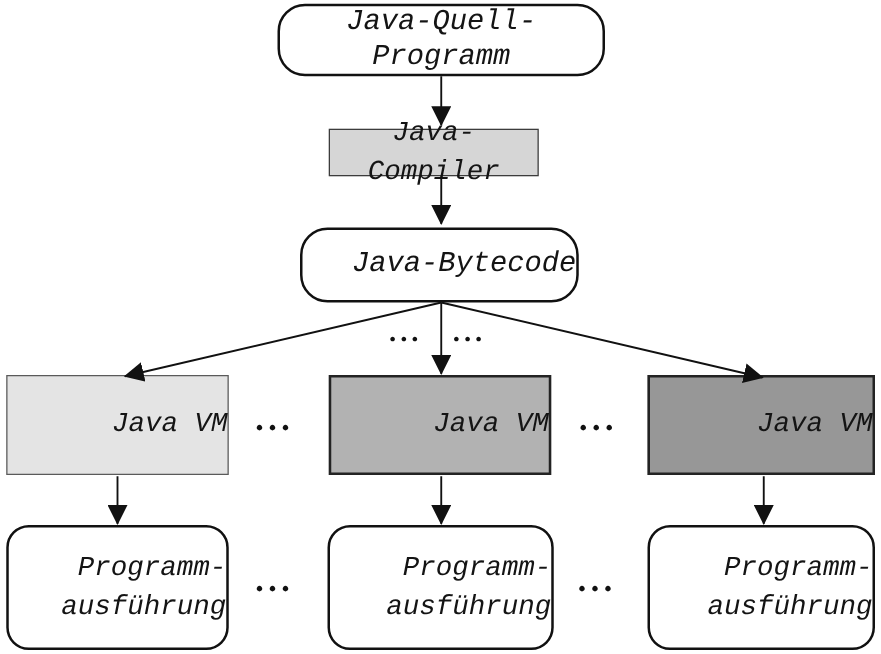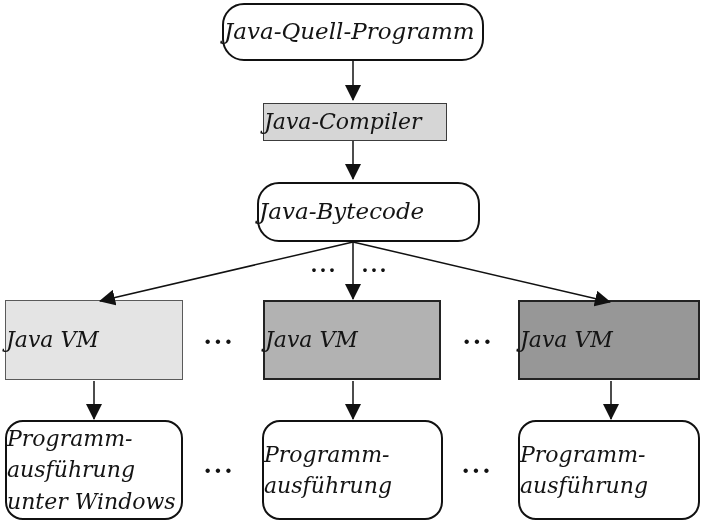--- a/index.html
+++ b/index.html
@@ -14,26 +14,27 @@
     background: #ffffff;
     font-family: "DejaVu Serif", "Liberation Serif", serif;
     font-style: italic;
     color: #141414;
     overflow: hidden;
   }
   .node {
     position: absolute;
     display: flex;
     flex-direction: column;
-    align-items: flex-start;
+    align-items: flex-end;
     justify-content: center;
     text-align: center;
     background: #ffffff;
     box-sizing: border-box;
     z-index: 1;
+    font-family: Liberation Mono, monospace;
   }
   .rounded {
     border: 2px solid #111111;
     border-radius: 22px;
   }
   .rect {
     border: 1.5px solid #3c3c3c;
     border-radius: 0;
   }
   .rect-bold {
@@ -63,44 +64,43 @@
 </style>
 </head>
 <body>
 
 <div class="canvas">
 
   <div class="node rounded lbl-lg" style="left:222px; top:3px; width:262px; height:58px;">
     <span>Java-Quell-Programm</span>
   </div>
 
-  <div class="node rect lbl-md" style="left: 263px; top: 103px; width: 184px; height: 38px; background-color: rgb(214, 214, 214);">
+  <div class="node rect lbl-md" style="left: 263px; top: 103px; width: 168px; height: 38px; background-color: rgb(214, 214, 214);">
     <span>Java-Compiler</span>
   </div>
 
-  <div class="node rounded lbl-lg" style="left:240px; top:182px; width:223px; height:60px;margin-left:17px;">
+  <div class="node rounded lbl-lg" style="left:240px; top:182px; width:223px; height:60px;">
     <span>Java-Bytecode</span>
   </div>
 
   <div class="node rect lbl-md" style="left: 5px; top: 300px; width: 178px; height: 80px; border-color: rgb(90, 90, 90); background-color: rgb(228, 228, 228);">
     <span>Java VM</span>
   </div>
 
   <div class="node rect-bold lbl-md" style="left: 263px; top: 300px; width: 178px; height: 80px; background-color: rgb(178, 178, 178);">
     <span>Java VM</span>
   </div>
 
   <div class="node rect-bold lbl-md" style="left: 518px; top: 300px; width: 182px; height: 80px; background-color: rgb(151, 151, 151);">
     <span>Java VM</span>
   </div>
 
   <div class="node rounded lbl-md" style="left:5px; top:420px; width:178px; height:100px; border-radius:18px;">
     <span>Programm-</span>
     <span>ausführung</span>
-    <span>unter Windows</span>
   </div>
 
   <div class="node rounded lbl-md" style="left:262px; top:420px; width:181px; height:100px; border-radius:18px;">
     <span>Programm-</span>
     <span>ausführung</span>
   </div>
 
   <div class="node rounded lbl-md" style="left:518px; top:420px; width:182px; height:100px; border-radius:18px;">
     <span>Programm-</span>
     <span>ausführung</span>

